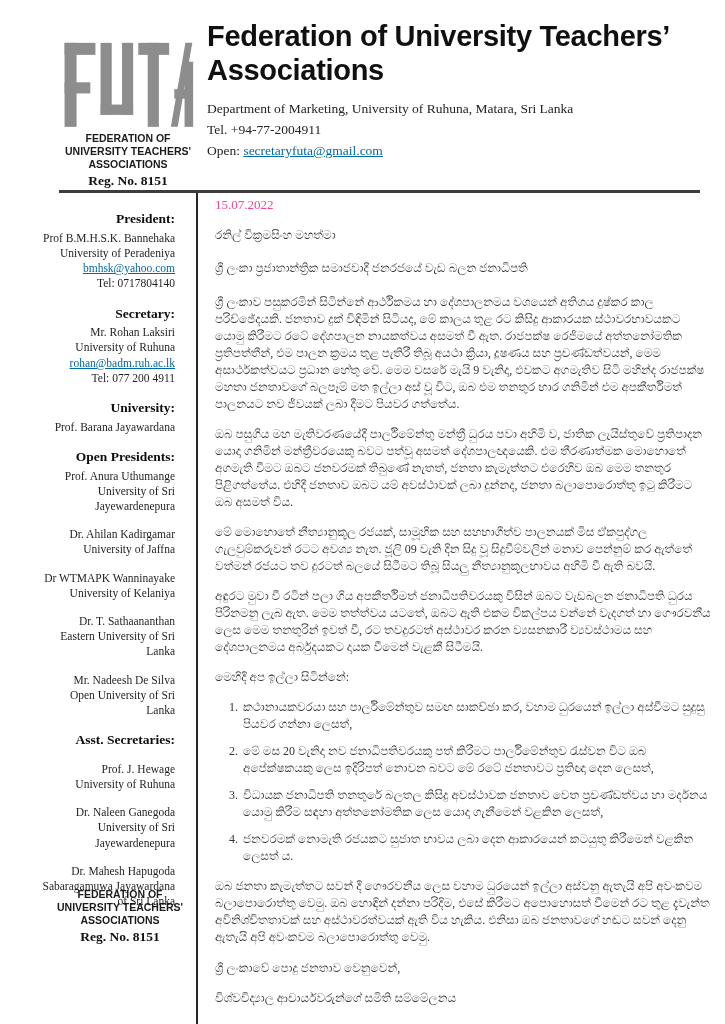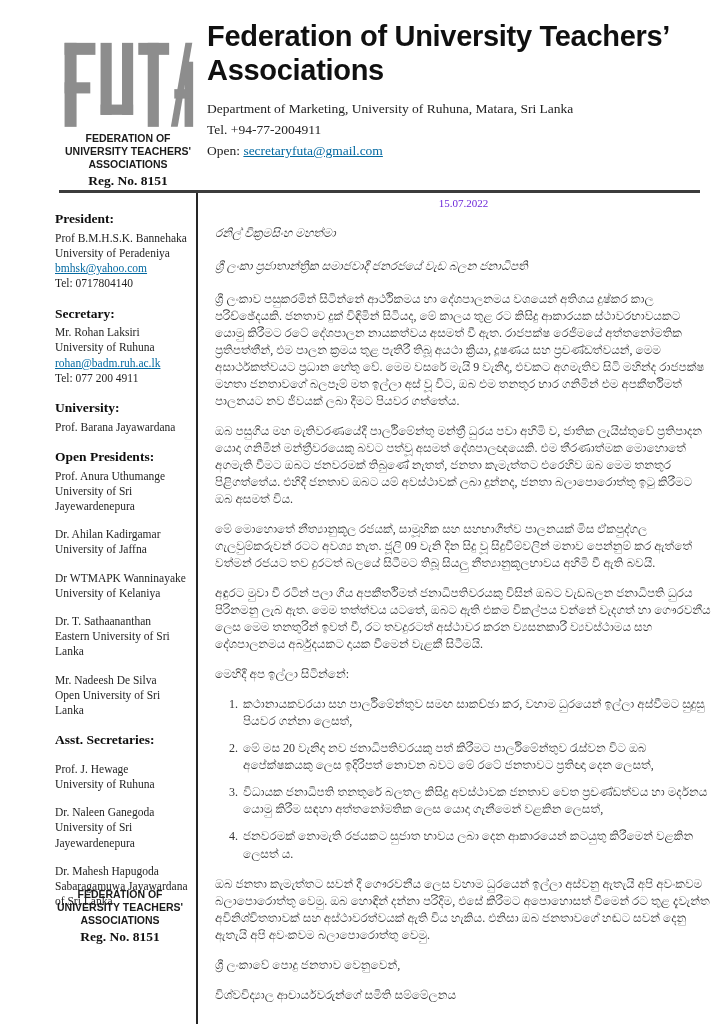--- a/index.html
+++ b/index.html
@@ -14,29 +14,29 @@
   .cap { font-family:"Liberation Sans", sans-serif; font-weight:bold; font-size:10.5px; line-height:1.25; color:#1b1b1b; }
   .reg { font-family:"Liberation Serif", serif; font-weight:bold; font-size:13.5px; margin-top:2px; color:#111; }
   .title-block { position:absolute; left:207px; top:20px; width:512px; }
   .title-block h1 { margin:0; font-family:"Liberation Sans", sans-serif; font-weight:bold; font-size:29px; line-height:1.16; color:#101010; letter-spacing:-0.3px; }
   .contact { margin-top:12px; font-size:13.5px; line-height:1.55; color:#232323; }
   a.link { color:#0369a1; cursor:pointer; }
   
   .hr { position:absolute; left:59px; top:190px; width:641px; height:3px; background:#3c3c3c; }
   .vr { position:absolute; left:196px; top:193px; width:2px; height:831px; background:#262626; }
   
-  aside { position:absolute; left:55px; top:210px; width:136px; font-size:11.5px; line-height:1.32; color:#1f1f1f; }
+  aside { position:absolute; left:39px; top:210px; width:136px; font-size:11.5px; line-height:1.32; color:#1f1f1f;text-align:right; }
   .sb-sec { margin-bottom:13px; }
   .sb-sec h2 { margin:0 0 3px 0; font-size:13.5px; font-weight:bold; color:#0d0d0d; }
   .sb-link { display:inline-block; }
   .sidebar-footer { position:absolute; left:42px; top:888px; width:156px; text-align:center; }
   
   main { position:absolute; left:215px; top:196px; width:497px; font-size:12px; line-height:1.42; color:#343434; }
-  .date { text-align:center; font-size:11px; color:#6d28d9; margin-bottom:13px; font-family:"Liberation Serif", serif; }
-  .rcpt { margin-bottom:16px;font-style:italic; }
+  .date { text-align:left; font-size:13px; color:#ec4899; margin-bottom:13px; font-family:"Liberation Serif", serif; }
+  .rcpt { margin-bottom:16px; }
   p.body { margin:4px 0 13px 0; }
   ol.demands { margin:0 0 13px 0; padding-left:26px; }
   ol.demands li { margin-bottom:10px; padding-left:2px; }
 </style>
 </head>
 <body>
 
 <div class="page">
 
   <div class="logo-block">

